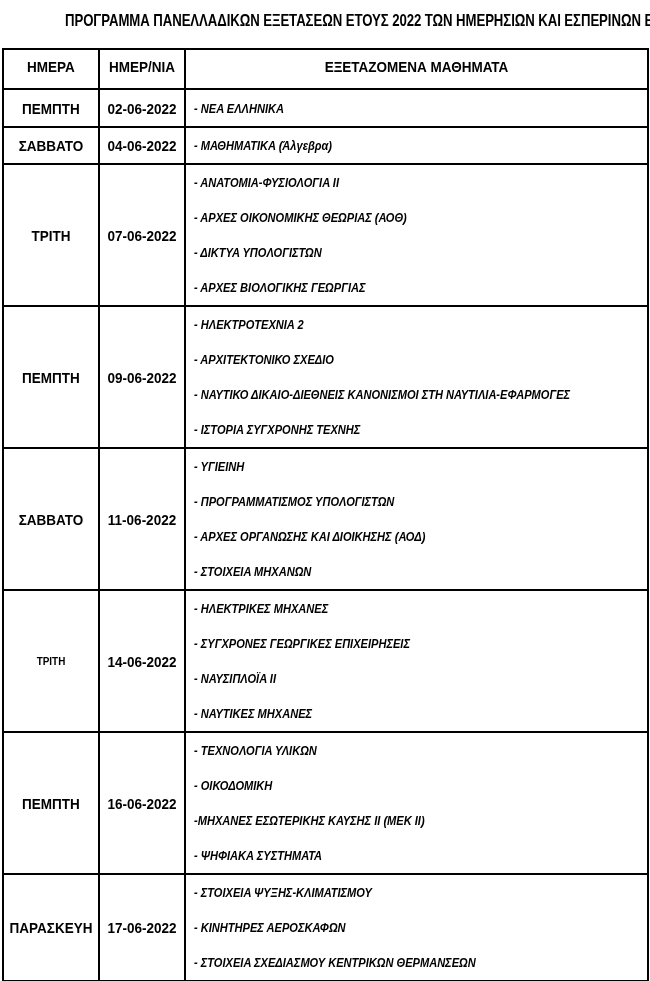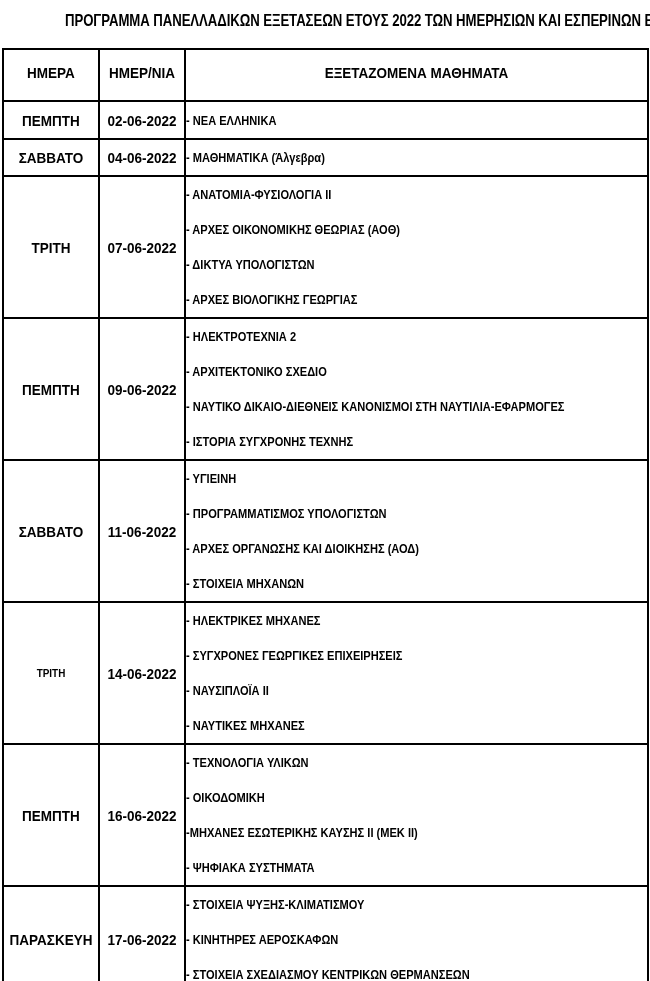--- a/index.html
+++ b/index.html
@@ -40,21 +40,21 @@
   }
   .ct {
     text-align: center;
     font-size: 15px;
     transform: scaleX(0.90);
     transform-origin: 50% 50%;
     white-space: nowrap;
   }
   th .ct { padding-bottom: 6px; }
   td.small-day .ct { font-size: 11px; }
-  td.subjects { padding-left: 0; }
+  td.subjects { padding-left: 8px; font-style: italic; }
   td.subjects p {
     margin: 0;
     line-height: 35px;
     font-size: 13.5px;
     text-align: left;
     transform: scaleX(0.82);
     transform-origin: 0 50%;
     white-space: nowrap;
   }
 </style>
@@ -63,21 +63,21 @@
 
 <div class="doc-title">ΠΡΟΓΡΑΜΜΑ ΠΑΝΕΛΛΑΔΙΚΩΝ ΕΞΕΤΑΣΕΩΝ ΕΤΟΥΣ 2022 ΤΩΝ ΗΜΕΡΗΣΙΩΝ ΚΑΙ ΕΣΠΕΡΙΝΩΝ ΕΠΑΛ</div>
 
 <table class="sched">
   <colgroup>
     <col class="c-day">
       <col class="c-date">
       <col class="c-sub">
   </colgroup>
   <thead>
-    <tr style="height:52px">
+    <tr style="height:40px">
       <th>
           <div class="ct">ΗΜΕΡΑ</div>
         </th>
       <th>
           <div class="ct">ΗΜΕΡ/ΝΙΑ</div>
         </th>
       <th>
           <div class="ct">ΕΞΕΤΑΖΟΜΕΝΑ ΜΑΘΗΜΑΤΑ</div>
         </th>
     </tr>

